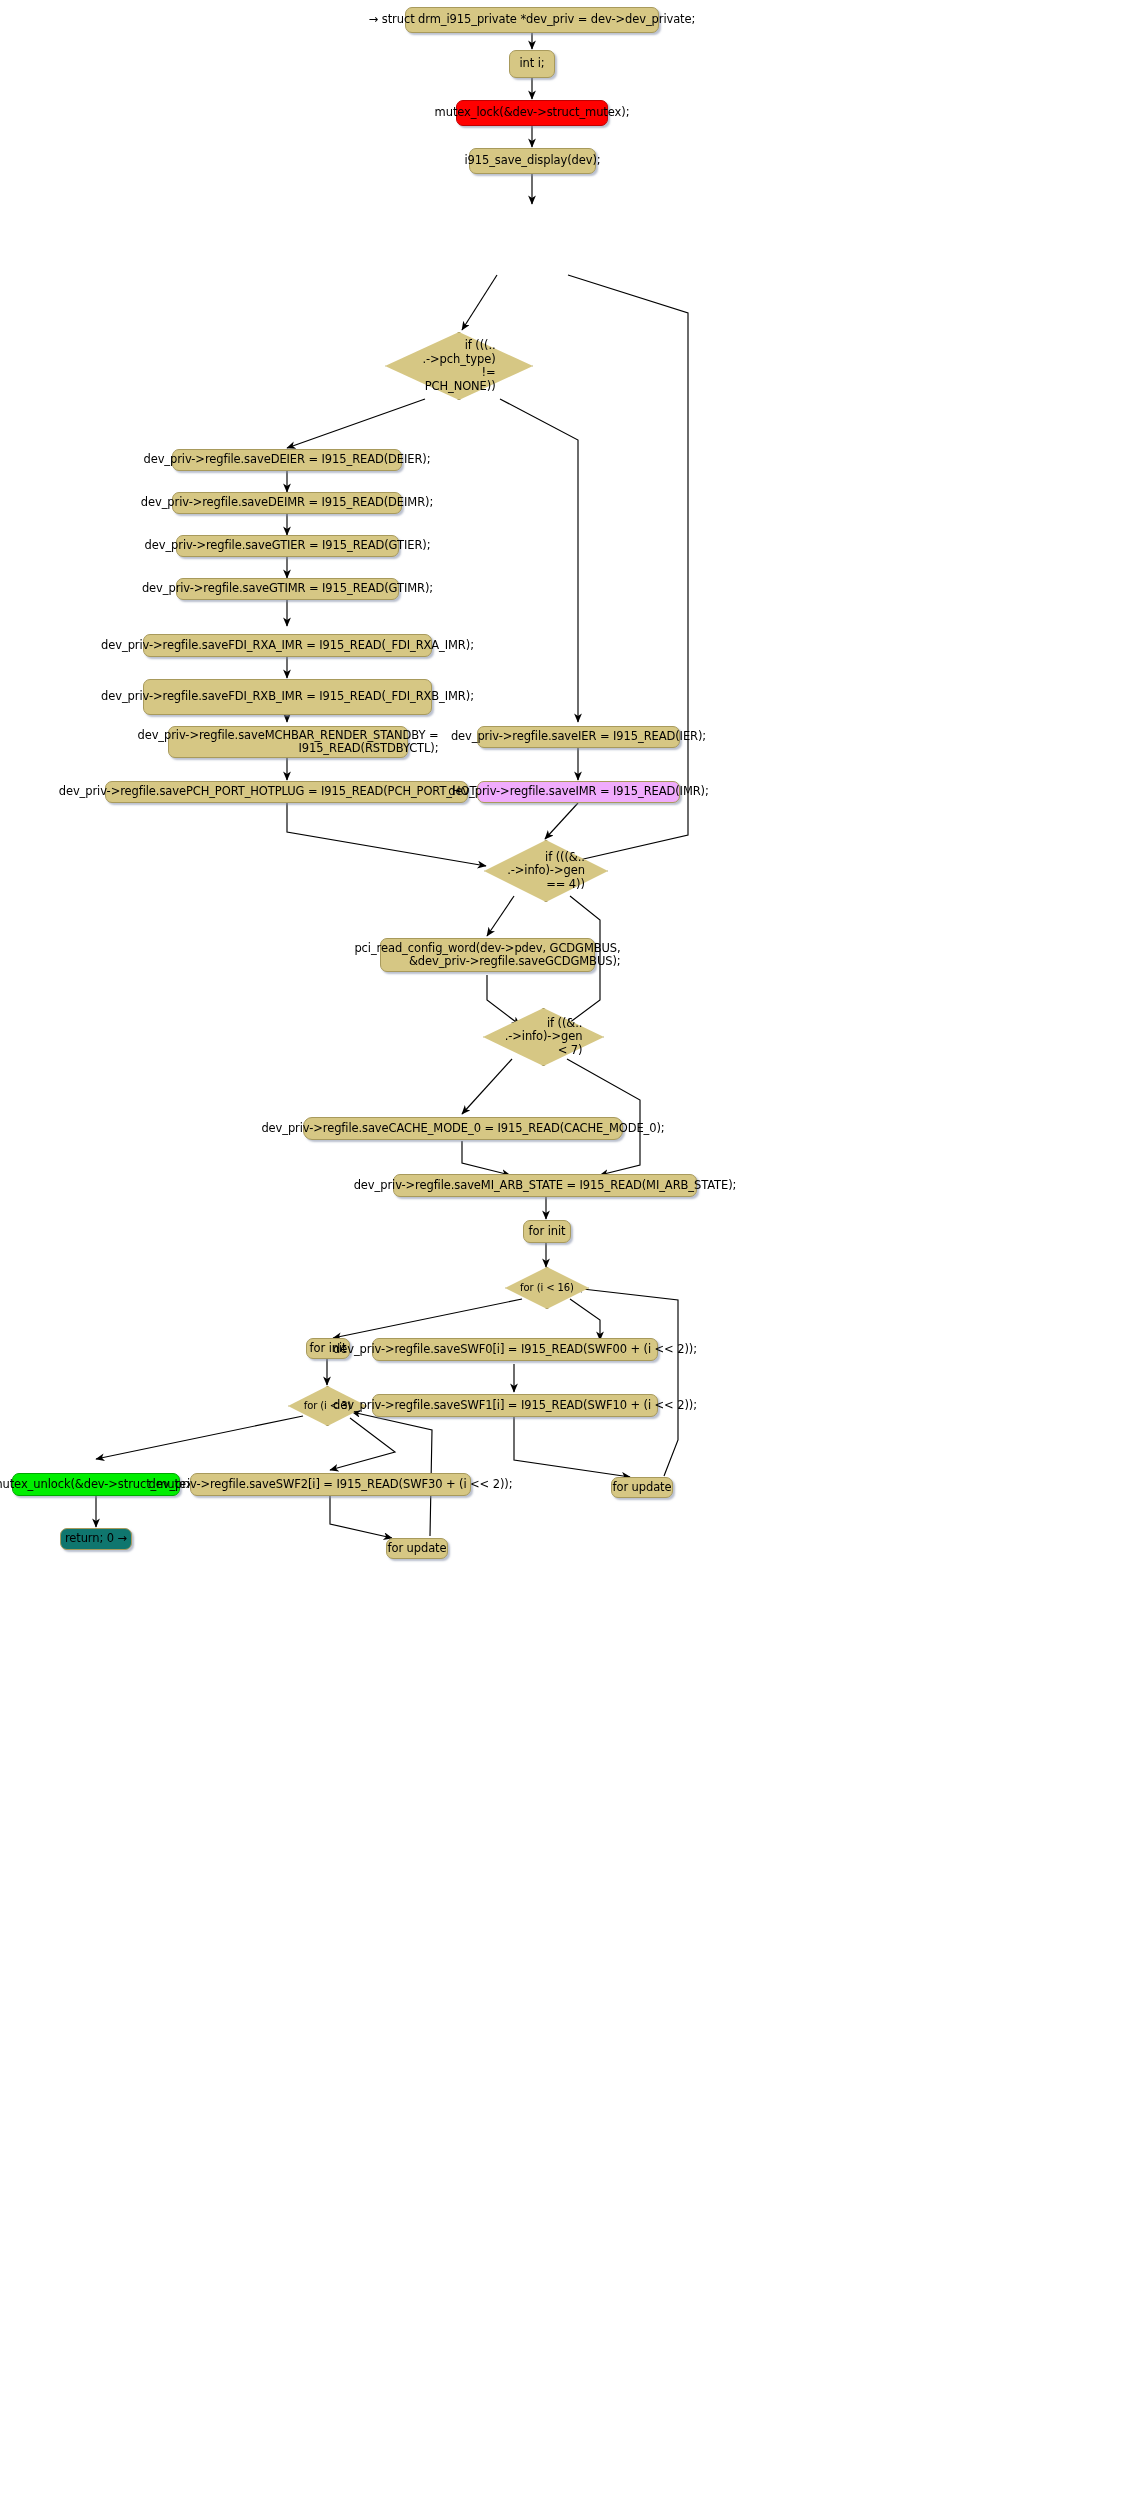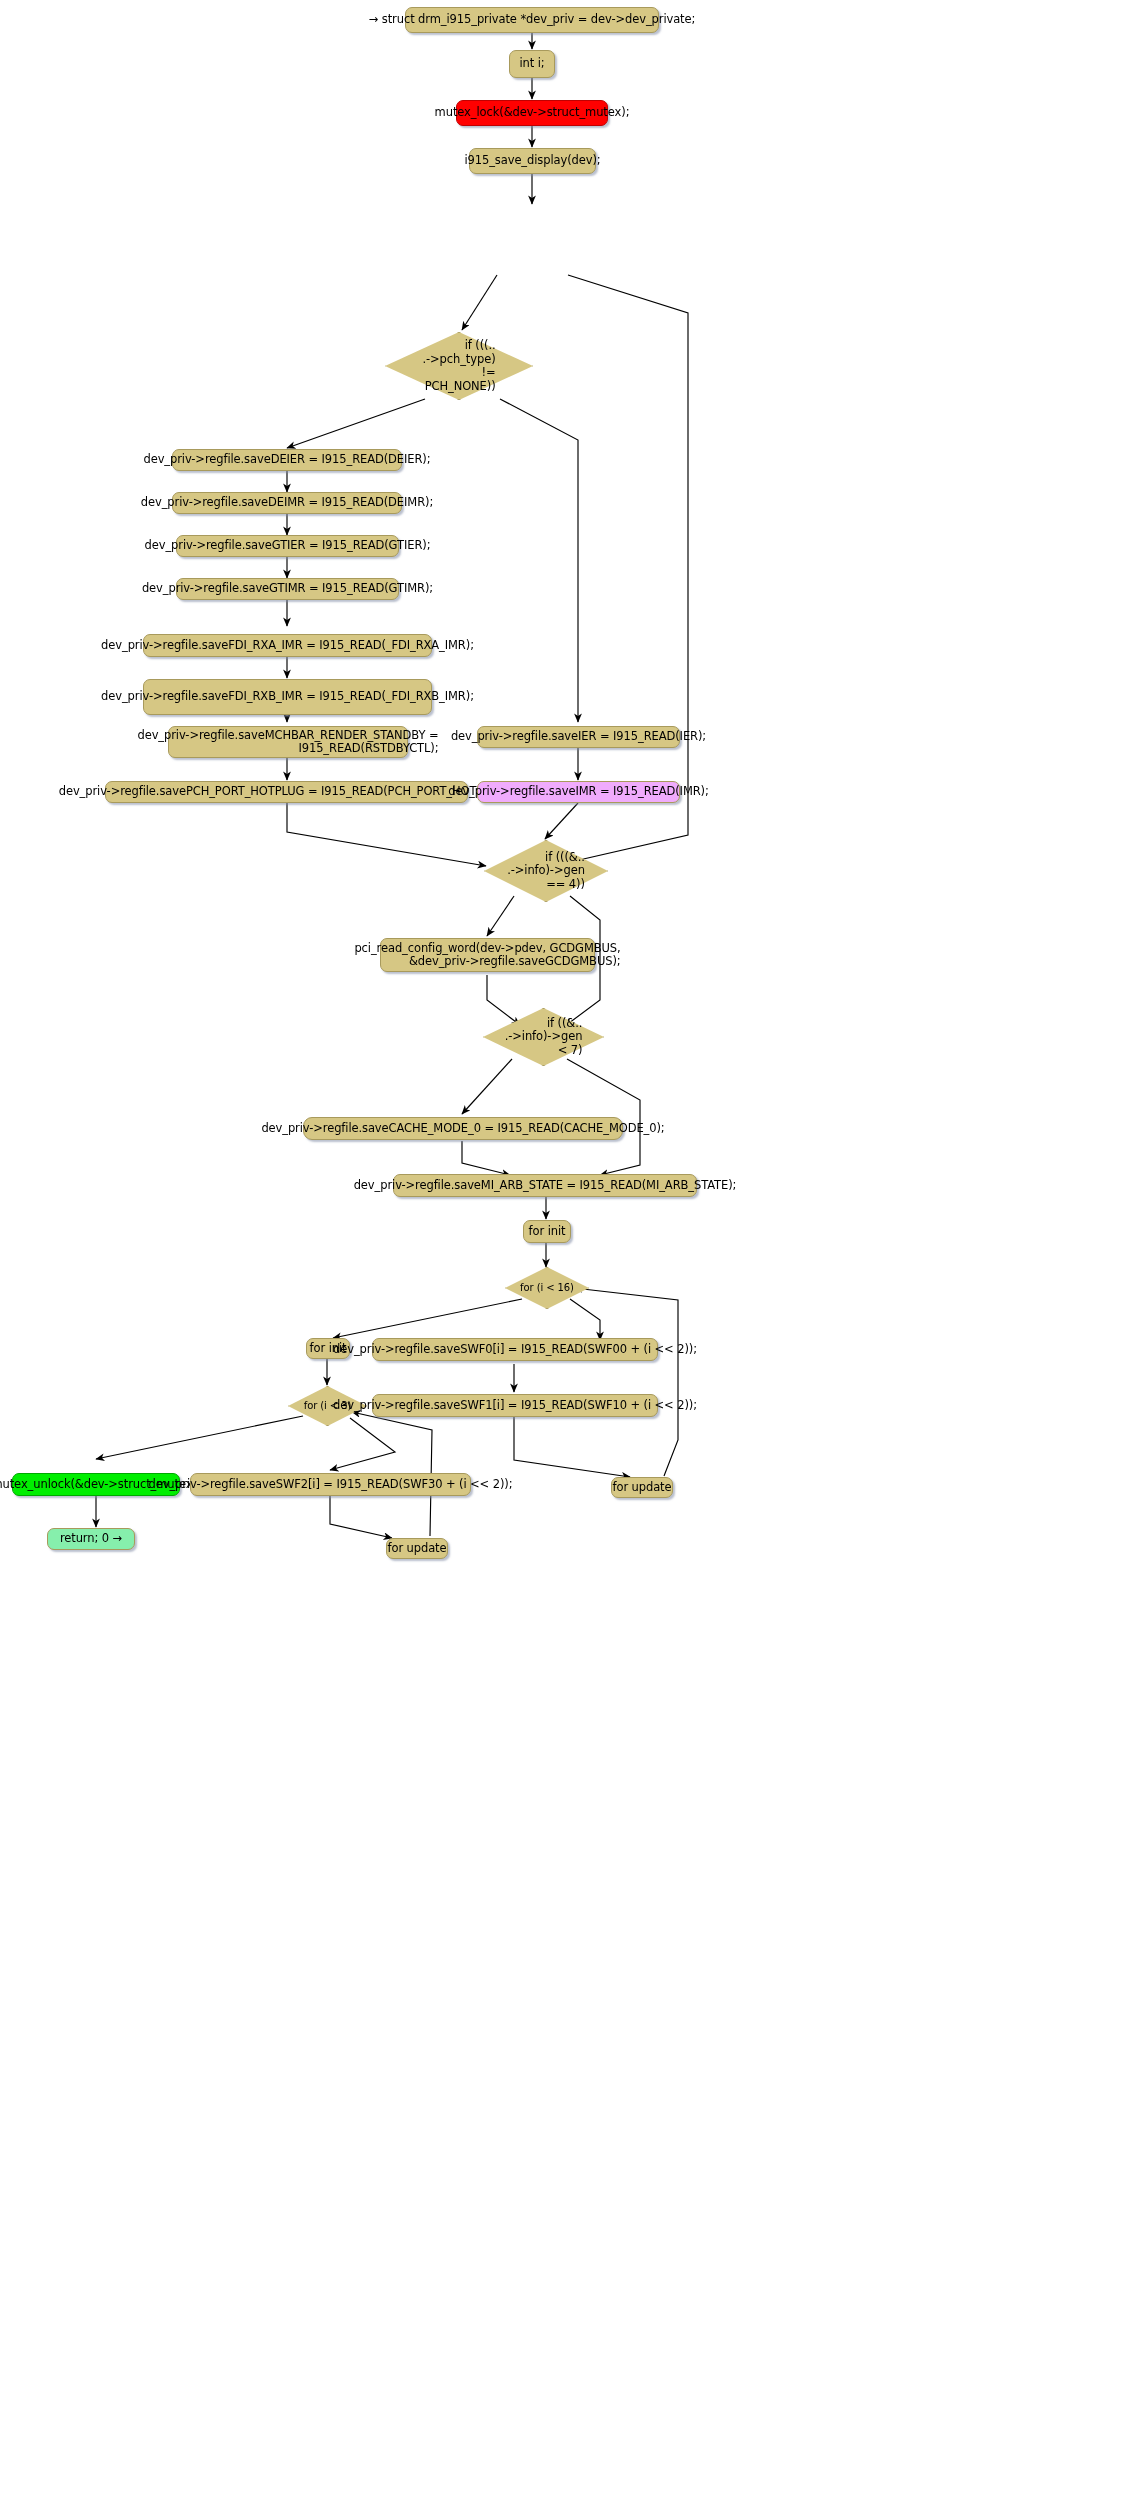--- a/index.html
+++ b/index.html
@@ -200,17 +200,17 @@
   </div>
 
   <div class="node stmt" style="left: 372px; top: 1394px; width: 286px; height: 23px; background: rgb(214, 199, 132);">dev_priv-&gt;regfile.saveSWF1[i] = I915_READ(SWF10 + (i &lt;&lt; 2));</div>
 
   <div class="node stmt green" style="left: 12px; top: 1473px; width: 168px; height: 23px; background: rgb(0, 238, 0);">mutex_unlock(&amp;dev-&gt;struct_mutex);</div>
 
   <div class="node stmt" style="left: 190px; top: 1473px; width: 281px; height: 23px; background: rgb(214, 199, 132);">dev_priv-&gt;regfile.saveSWF2[i] = I915_READ(SWF30 + (i &lt;&lt; 2));</div>
 
   <div class="node stmt" style="left: 611px; top: 1477px; width: 62px; height: 21px; background: rgb(214, 199, 132);">for update</div>
 
-  <div class="node stmt" style="left: 47px; top: 1528px; width: 88px; height: 22px; background: #86efac;">return; 0 →</div>
+  <div class="node stmt" style="left: 60px; top: 1528px; width: 72px; height: 22px; background: #0f766e;">return; 0 →</div>
 
   <div class="node stmt" style="left: 386px; top: 1538px; width: 62px; height: 21px; background: rgb(214, 199, 132);">for update</div>
 
 </div>
 
 </body></html>

